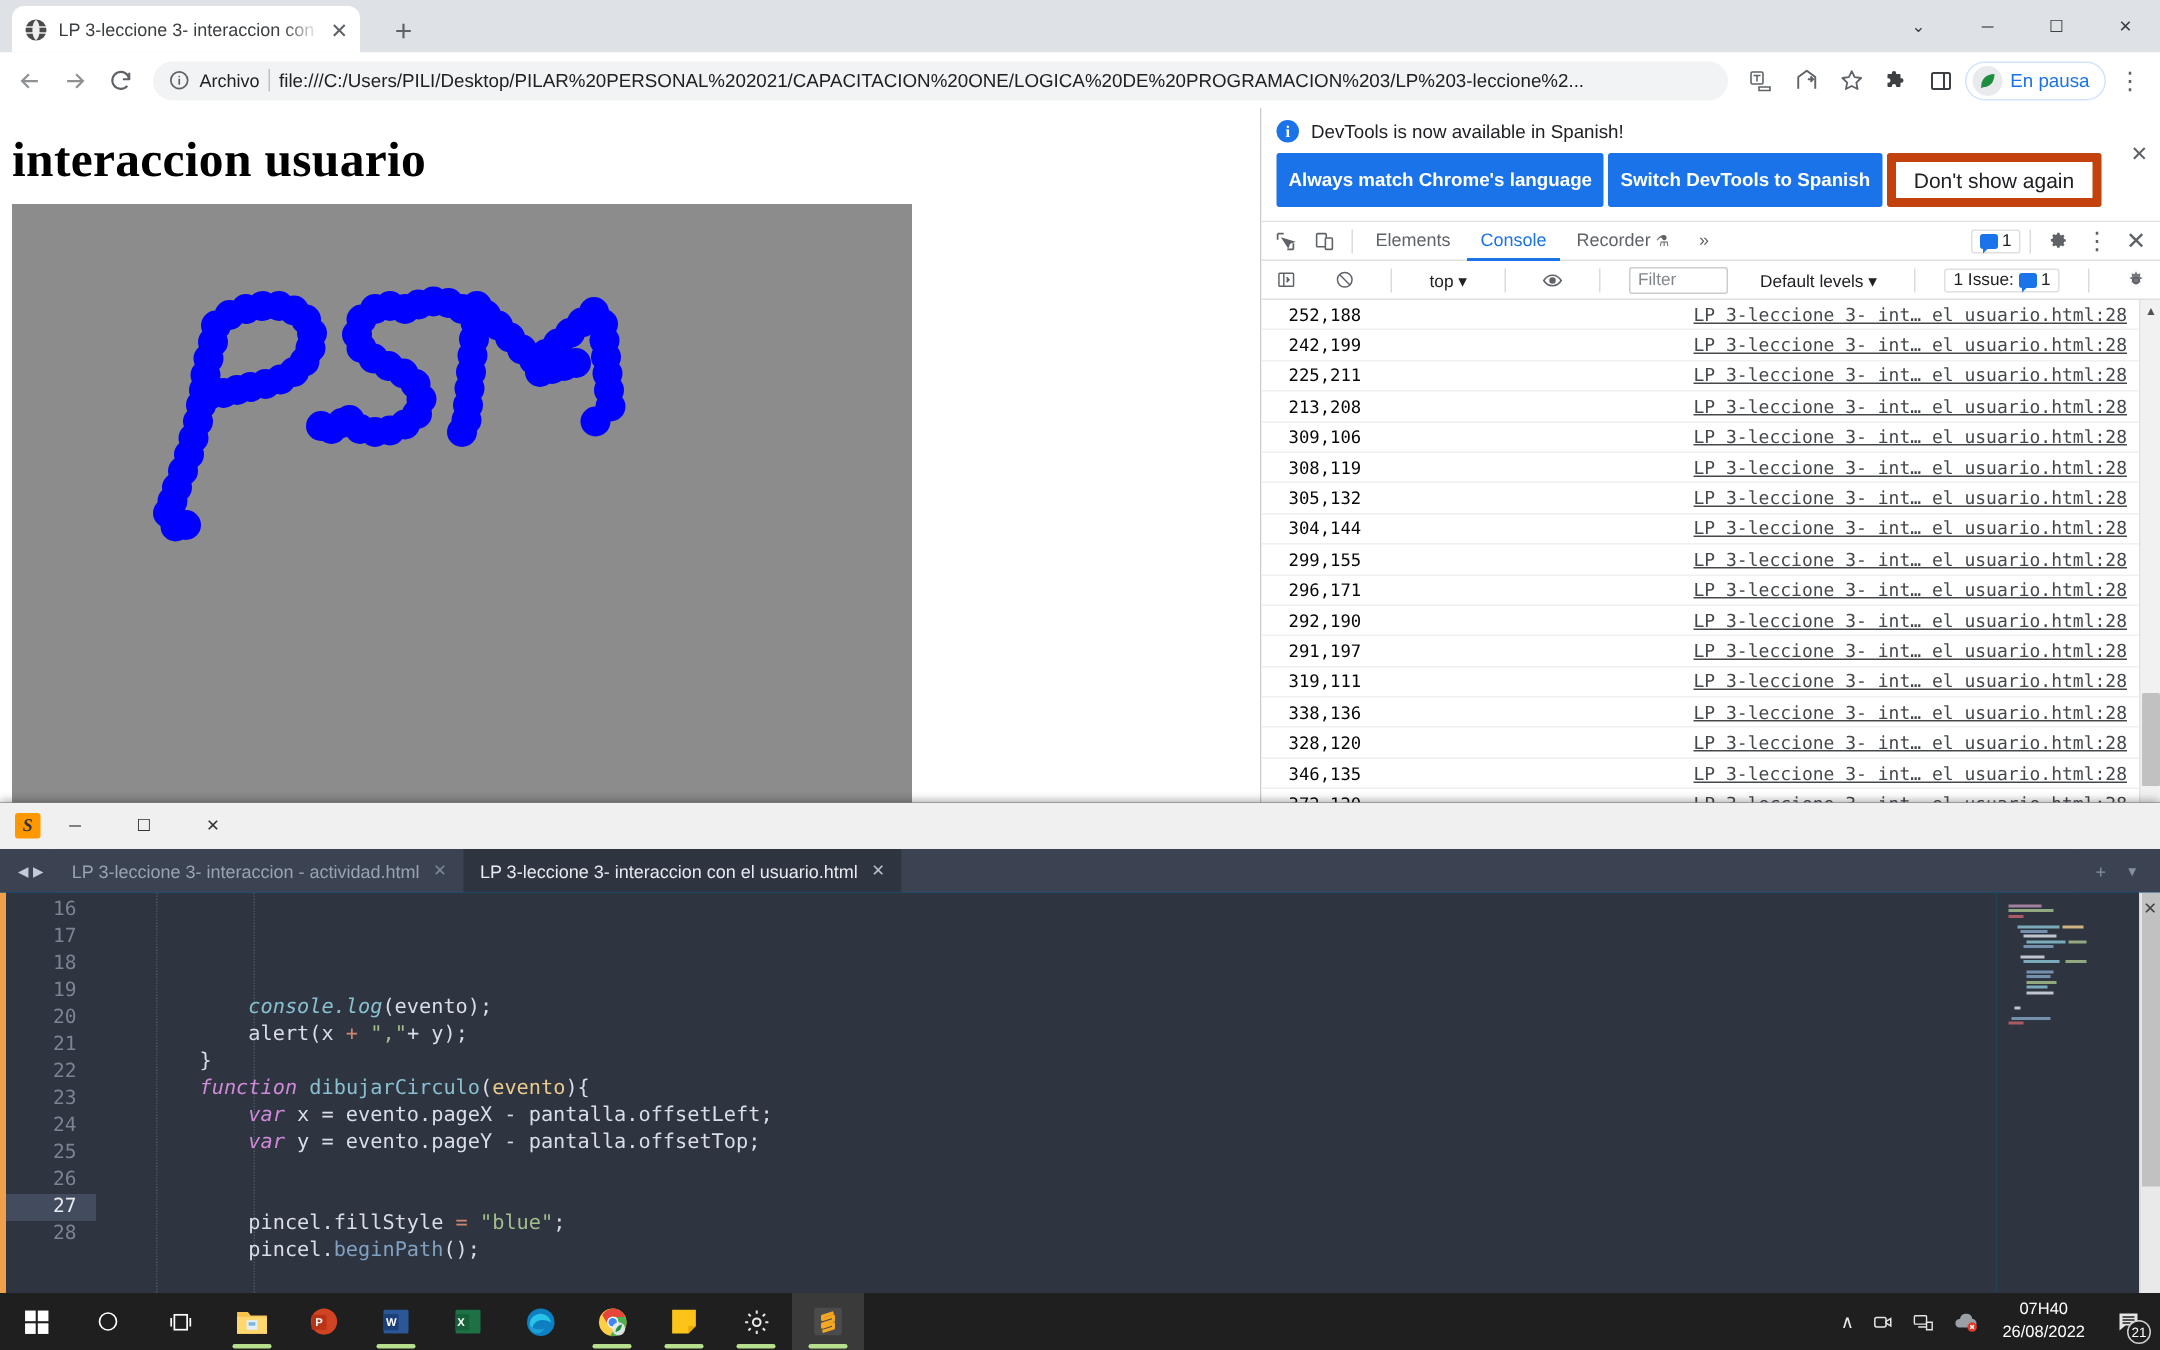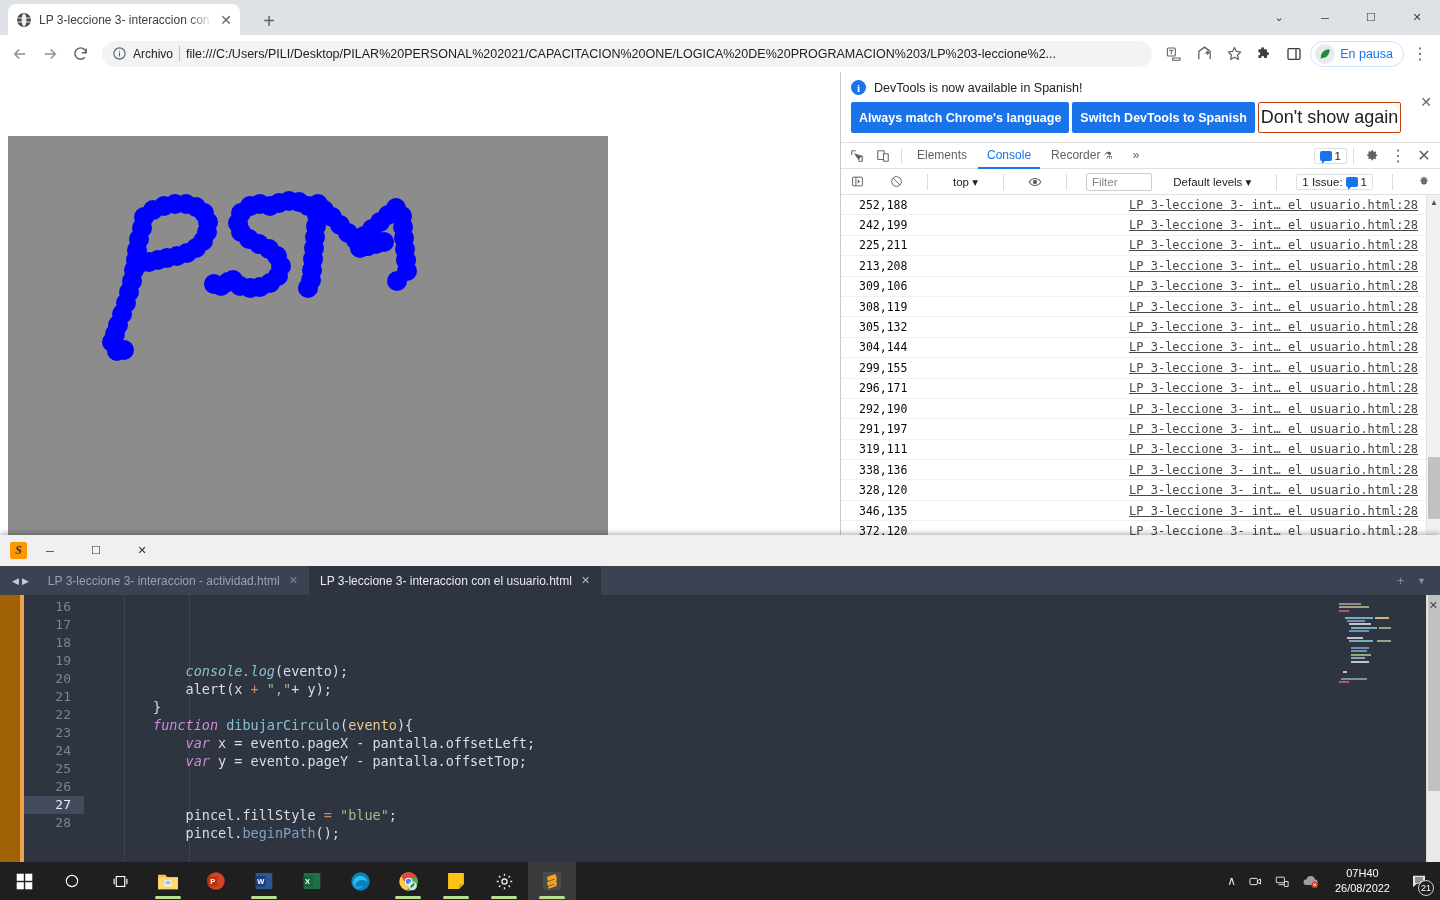--- a/index.html
+++ b/index.html
@@ -92,22 +92,22 @@
     font-family:"Liberation Serif", serif; flex:0 0 15px;
   }
   .dt-banner-msg { font-size:12.5px; color:#202124; }
   .dt-banner-row2 { display:flex; gap:3px; margin-top:7px; }
   .btn-blue {
     background:#1a73e8; color:#fff; border:none; font-size:12.5px; font-weight:bold;
     padding:4px 8px; border-radius:2px; cursor:pointer; white-space:nowrap;
     font-family:"Liberation Sans", sans-serif;
   }
   .btn-plain {
-    background:#fff; color:#202124; border:1px solid #c2410c; font-size:18px;
-    padding:4px 2px; border-radius:2px; cursor:pointer; white-space:nowrap;
+    background:#fff; color:#202124; border:6px solid #c2410c; font-size:14px;
+    padding:4px 12px; border-radius:2px; cursor:pointer; white-space:nowrap;
     font-family:"Liberation Sans", sans-serif;
   }
   .dt-banner-close { position:absolute; right:8px; top:22px; font-size:14px; color:#5f6368; cursor:pointer; }
 
   .dt-tabbar {
     display:flex; align-items:center; height:27px; border-top:1px solid #e0e0e0;
     border-bottom:1px solid #e0e0e0; padding:0 4px; gap:2px; background:#fff;
   }
   .dt-ic { width:24px; height:24px; display:flex; align-items:center; justify-content:center; color:#5f6368; cursor:pointer; flex:0 0 auto; }
   .dt-vsep { width:1px; height:16px; background:#dadce0; margin:0 4px; flex:0 0 1px; }
@@ -184,21 +184,21 @@
   .st-tab {
     display:flex; align-items:center; gap:9px; padding:0 11px; font-size:12px;
     color:#9aa3b2; cursor:pointer; white-space:nowrap; background:#3b4252;
   }
   .st-tab.active { background:#2e3440; color:#e8eaf0; }
   .st-tab-x { font-size:11px; color:#7c8698; }
   .st-tab.active .st-tab-x { color:#b7bfcd; }
   .st-tabbar-spacer { flex:1 1 auto; background:#3b4252; }
   .st-tabbar-right { display:flex; align-items:center; gap:13px; padding:0 14px; color:#868f9e; font-size:12px; }
 
-  .st-editor { flex:1 1 auto; position:relative; background:#a16207; display:flex; overflow:hidden;padding-left:20px; }
+  .st-editor { flex:1 1 auto; position:relative; background:#0369a1; display:flex; overflow:hidden; }
   .st-leftmark { width:4px; background:#f0a04b; flex:0 0 4px; }
   .st-gutter {
     width:60px; flex:0 0 60px; padding-top:3px; text-align:right;
     font-family:"DejaVu Sans Mono", monospace; font-size:13px; color:#7b8494;
     background:#2e3440;
   }
   .gl { height:18px; line-height:18px; padding-right:13px; }
   .gl.cur { background:#434c5e; color:#e8eaf0; }
   .st-code {
     flex:1 1 auto; position:relative; padding-top:3px; background:#2e3440;
@@ -333,20 +333,21 @@
               <path d="M5 19C4 12 9 4 20 4c0 11-7 15-13 15z"></path>
               <path d="M5 20c3-5 7-8 12-10" stroke="#1e8e3e" stroke-width="1.5" fill="none"></path>
             </svg>
         </span>
         <span class="pp-label">En pausa</span>
       </div>
       <div class="tb-icon">⋮</div>
     </div>
 
     <div class="viewport">
+      <div class="page-h1">interaccion usuario</div>
       <div class="canvas-area" id="canvas-area">
           <span class="dot" style="left: 126px; top: 71px; background: rgb(0, 0, 255);"></span>
           <span class="dot" style="left: 124px; top: 82px; background: rgb(0, 0, 255);"></span>
           <span class="dot" style="left: 121px; top: 93px; background: rgb(0, 0, 255);"></span>
           <span class="dot" style="left: 119px; top: 104px; background: rgb(0, 0, 255);"></span>
           <span class="dot" style="left: 118px; top: 114px; background: rgb(0, 0, 255);"></span>
           <span class="dot" style="left: 116px; top: 124px; background: rgb(0, 0, 255);"></span>
           <span class="dot" style="left: 114px; top: 135px; background: rgb(0, 0, 255);"></span>
           <span class="dot" style="left: 111px; top: 146px; background: rgb(0, 0, 255);"></span>
           <span class="dot" style="left: 108px; top: 157px; background: rgb(0, 0, 255);"></span>

